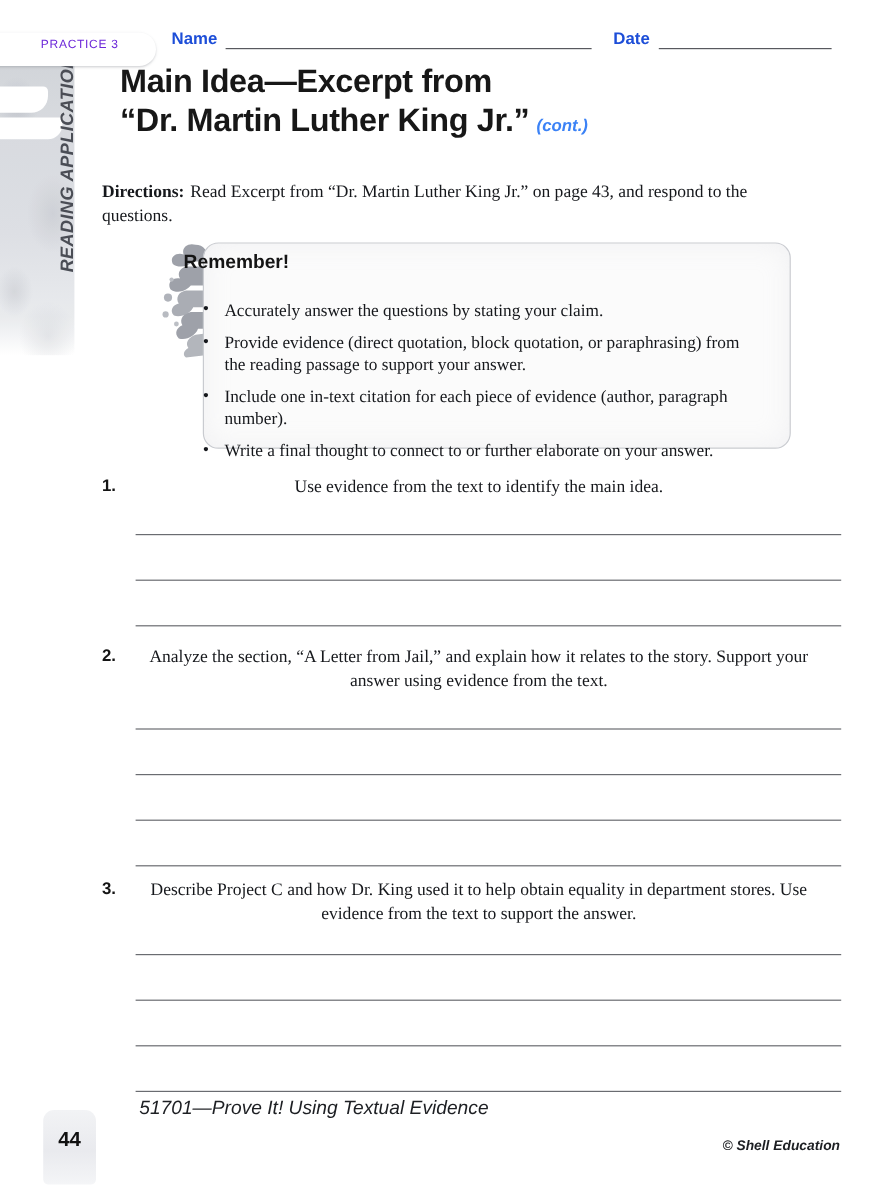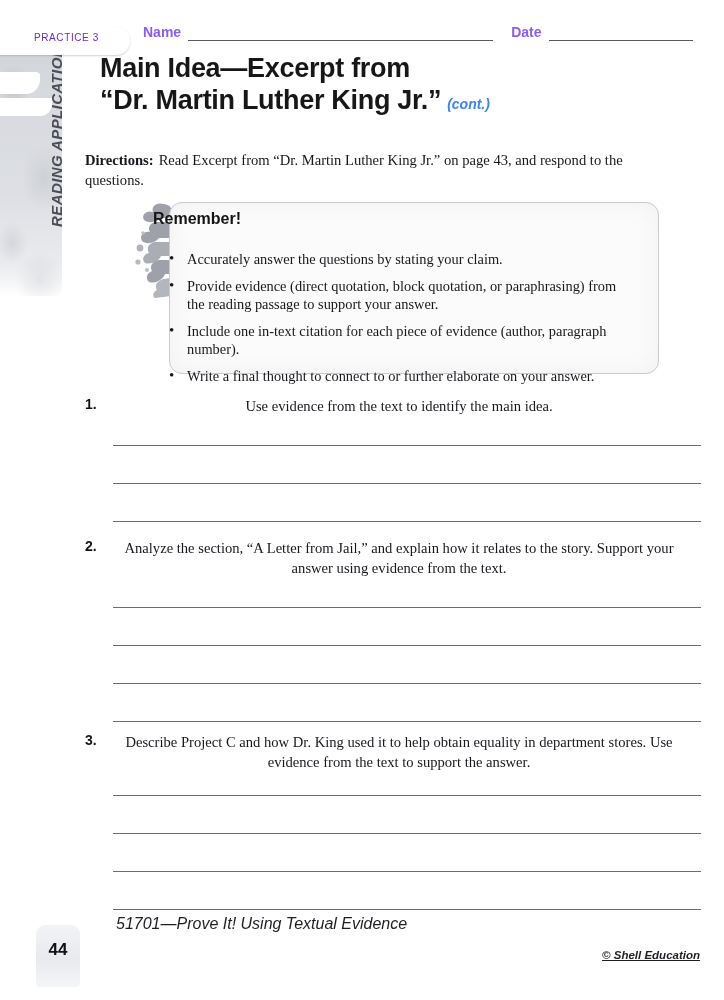--- a/index.html
+++ b/index.html
@@ -102,21 +102,21 @@
     top: 19px;
     width: 564px;
     height: 22px;
     display: flex;
     align-items: flex-end;
     font-family: "Liberation Sans", sans-serif;
   }
   .field-label {
     font-weight: bold;
     font-size: 14px;
-    color: #8b5cf6;
+    color: #1d4ed8;
     padding-bottom: 1px;
     white-space: nowrap;
   }
   .field-rule {
     border-bottom: 1.6px solid #58595e;
     height: 15px;
     margin-left: 7px;
   }
   .rule-name { width: 305px; }
   .rule-date { width: 144px; }
@@ -290,21 +290,20 @@
   .footer-right {
     position: absolute;
     right: 24px;
     top: 949px;
     font-family: "Liberation Sans", sans-serif;
     font-style: italic;
     font-weight: bold;
     font-size: 11.5px;
     color: #1d1f23;
     white-space: nowrap;
-    text-decoration: underline;
   }
 </style>
 </head>
 <body>
 
 <div id="page">
 
   <div class="side-band">
     <div class="side-band-notch"></div>
     <div class="side-band-notch2"></div>

